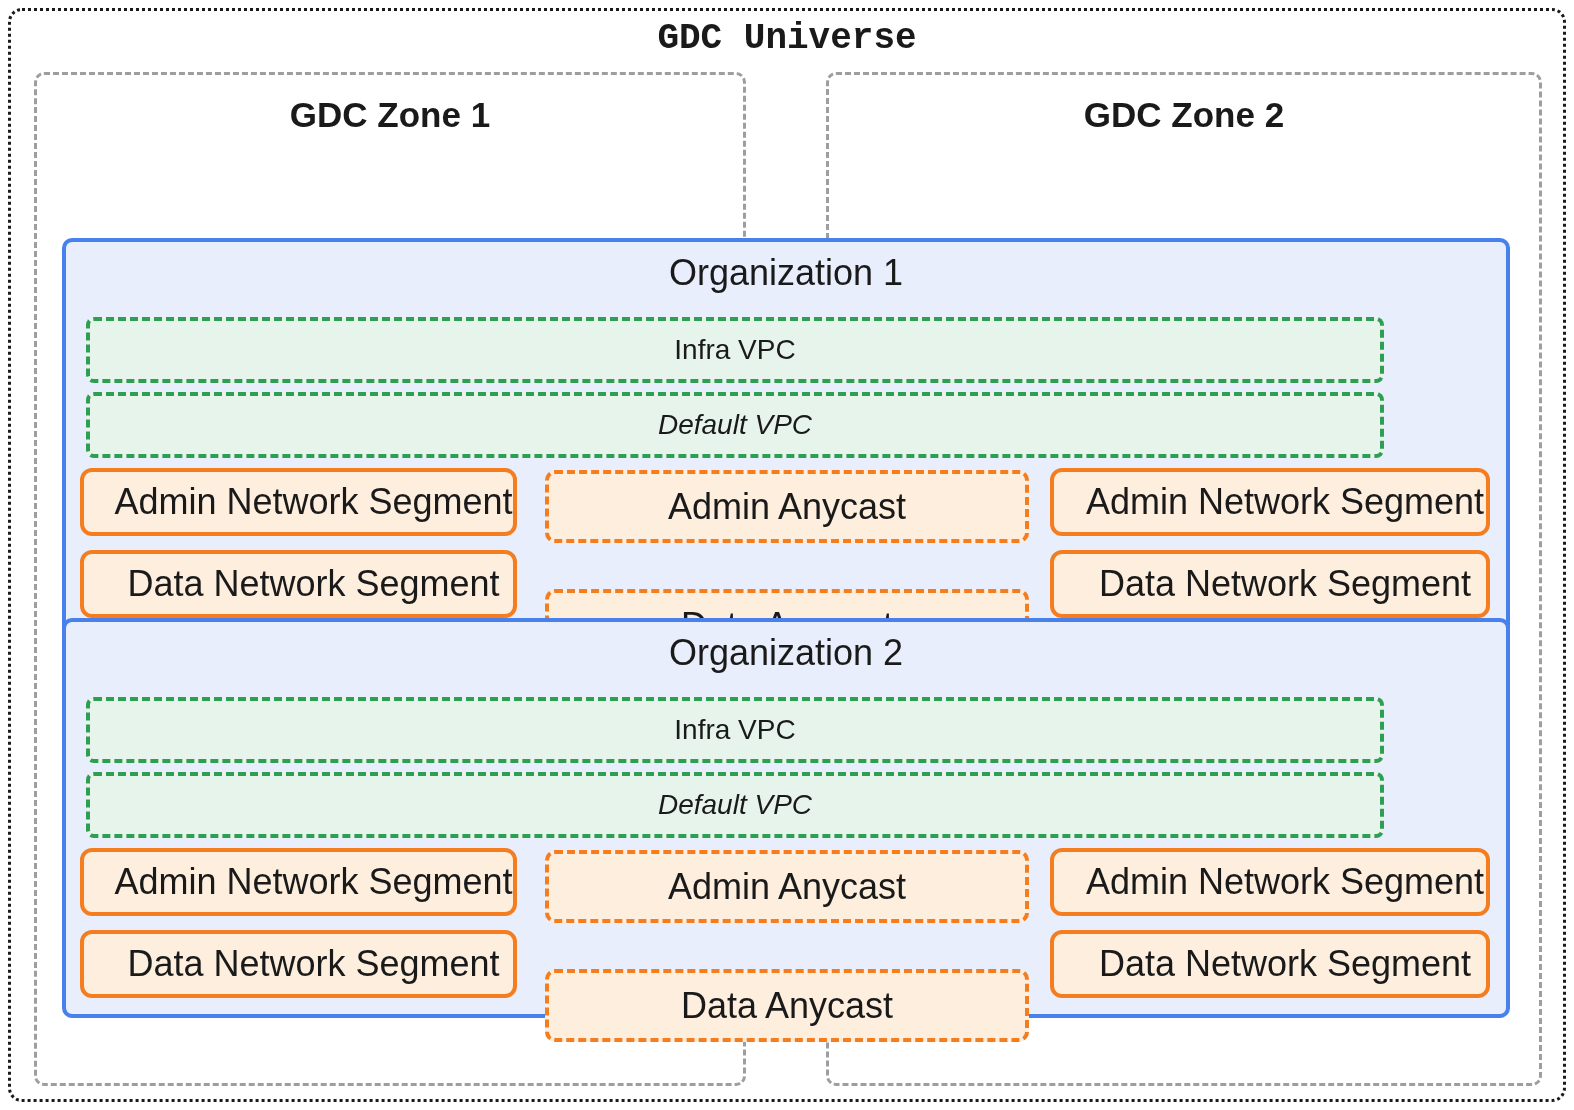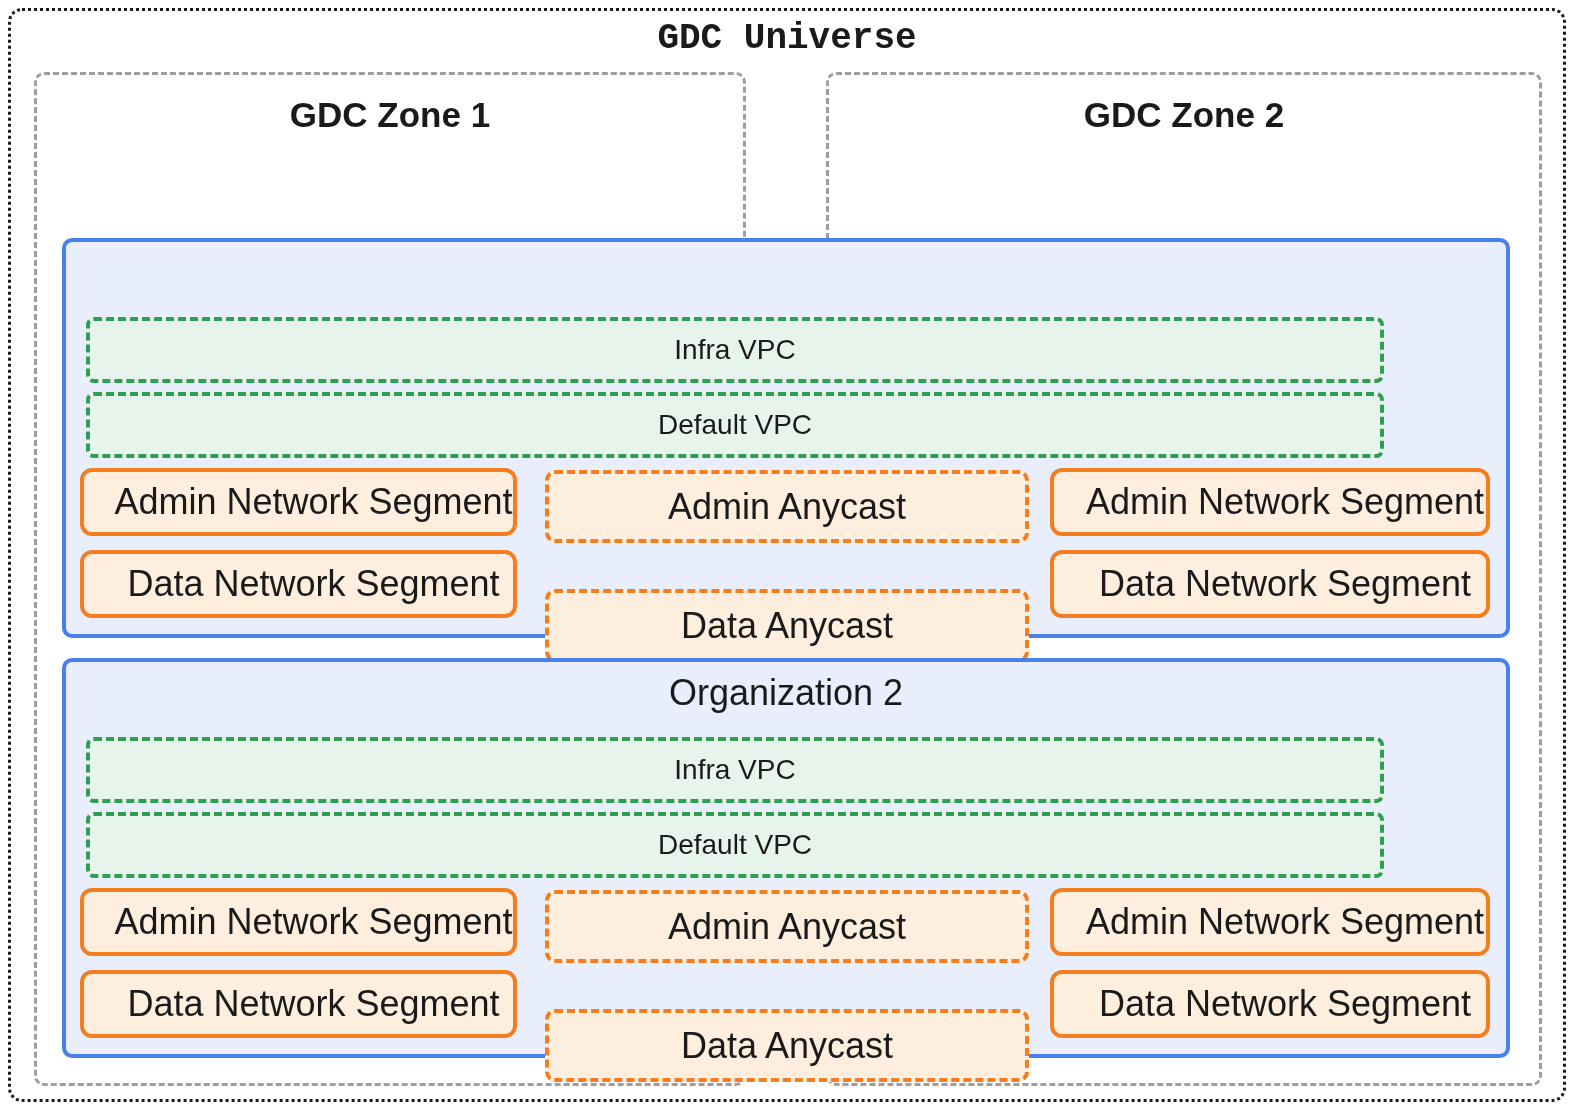--- a/index.html
+++ b/index.html
@@ -68,39 +68,39 @@
   }
   .org{
     position:absolute;
     left:62px;
     width:1448px; height:400px;
     border:4px solid var(--organization-border);
     background:var(--organization-fill);
     border-radius:10px;
   }
   .org.org1{ top:238px; }
-  .org.org2{ top:658px; }
+  .org.org2{ top:618px; }
   .org-title{
     position:absolute;
     top:10px; left:0; right:0;
     text-align:center;
     font-size:36px;
   }
   .vpc{
     position:absolute;
     left:20px;
     width:1298px; height:66px;
     border:4px dashed var(--vpc-border);
     background:var(--vpc-fill);
     border-radius:8px;
     display:flex; align-items:center; justify-content:center;
     font-size:28px;
   }
   .vpc.infra{ top:75px; }
-  .vpc.default{ top:150px; }
+  .vpc.default{ top:150px;font-style:italic; }
   .seg{
     position:absolute;
     height:68px;
     border:4px solid var(--segment-border);
     background:var(--segment-fill);
     border-radius:12px;
     display:flex; align-items:center; justify-content:center;
     font-size:36px;
     padding-left:30px;
   }
@@ -133,20 +133,21 @@
   <div class="zone zone2">
     <div class="zone-title">GDC Zone 2</div>
   </div>
 
   <div class="universe-border"></div>
 
   <div class="universe-title">GDC Universe</div>
 
 
   <div class="org org1">
+    <div class="org-title">Organization 1</div>
     <div class="vpc infra">Infra VPC</div>
     <div class="vpc default">Default VPC</div>
 
     <div class="seg left row1">Admin Network Segment</div>
     <div class="anycast row1">Admin Anycast</div>
     <div class="seg right row1">Admin Network Segment</div>
 
     <div class="seg left row2">Data Network Segment</div>
     <div class="anycast row2">Data Anycast</div>
     <div class="seg right row2">Data Network Segment</div>

